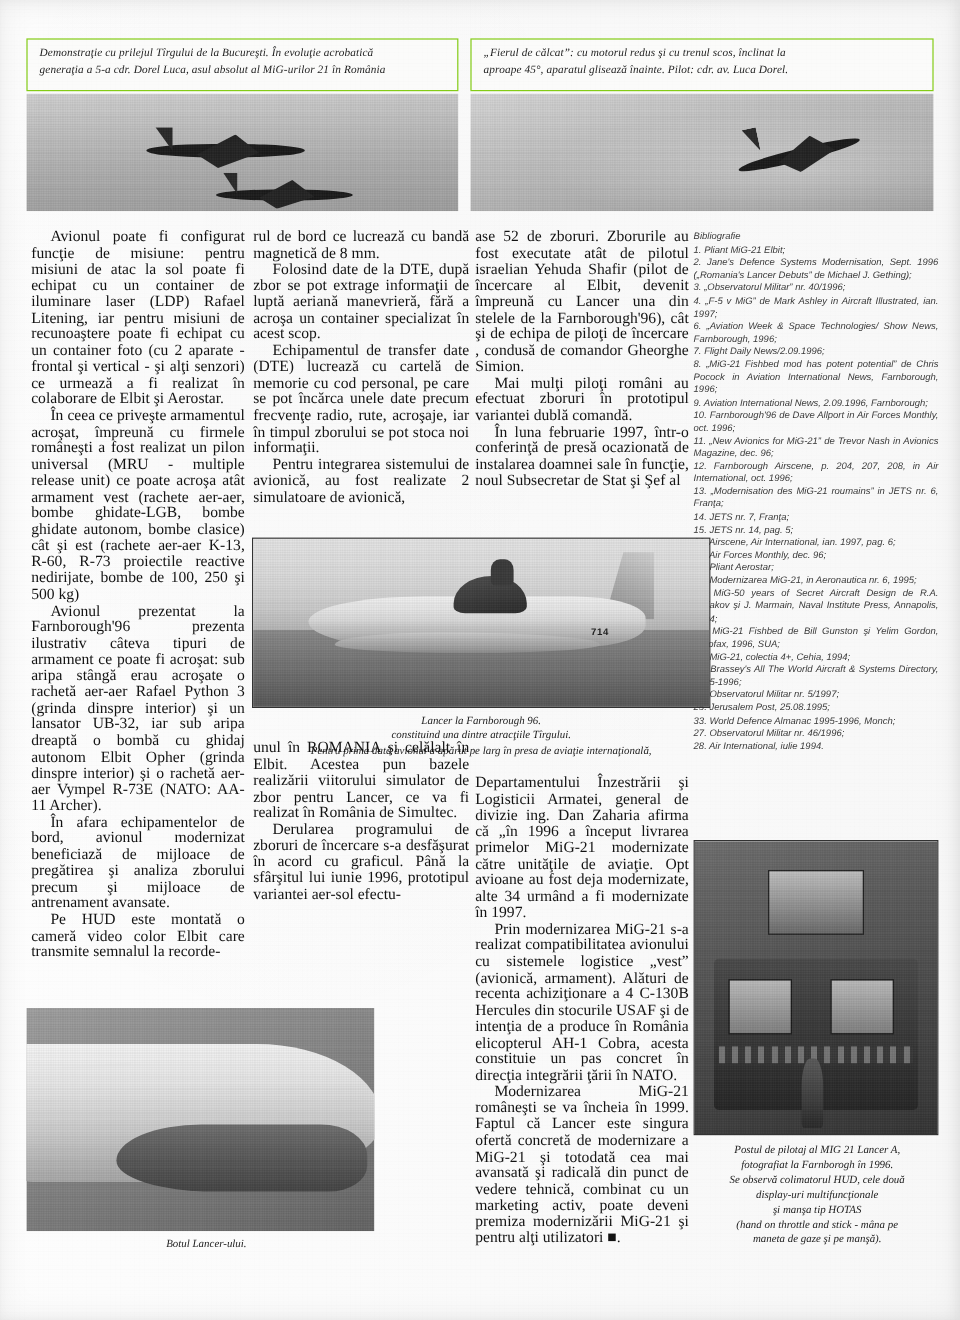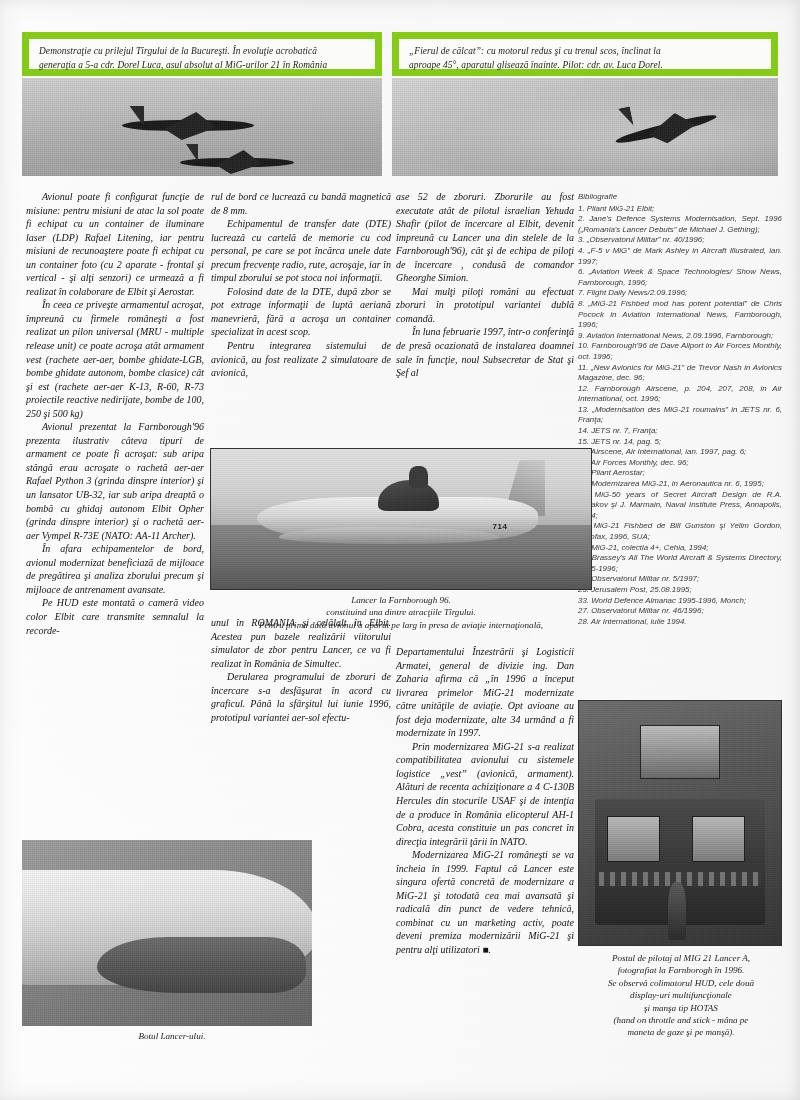--- a/index.html
+++ b/index.html
@@ -28,21 +28,21 @@
       repeating-linear-gradient(90deg, rgba(0,0,0,0.010) 0px, rgba(0,0,0,0) 1px, rgba(0,0,0,0) 4px);
   }
   .edge-shadow {
     position:absolute; inset:0; pointer-events:none;
     box-shadow: inset 0 0 26px rgba(0,0,0,0.07), inset -3px 0 10px rgba(0,0,0,0.05);
   }
 
   
   .capbox {
     position:absolute;
-    border:7px solid #84cc16;
+    border:1px solid #84cc16;
     background:#fbfbfa;
     padding:6px 10px 5px 10px;
   }
   .capbox .cap-line {
     font-style:italic;
     font-size:9.4px;
     line-height:13.5px;
     letter-spacing:.1px;
     color:#1d1d1d;
     white-space:nowrap;
@@ -78,27 +78,26 @@
   .jet .fus {
     position:absolute; background:#1b1b1b;
     border-radius:50% / 60%;
   }
   .jet .wing { position:absolute; background:#242424; }
   .jet .tail { position:absolute; background:#2a2a2a; }
 
   
   .col {
     position:absolute;
-    font-size:10px;
+    font-size:13px;
     line-height:13.55px;
     text-align:justify;
     text-justify:inter-word;
     color:#131313;
     hyphens:manual;
-    font-style:italic;
   }
   .col p { margin:0; text-indent:16px; }
   #col1 { left:26px;  top:190px; width:178px; }
   #col2 { left:211px; top:190px; width:180px; }
   #col3a{ left:396px; top:190px; width:178px; }
   #col2b{ left:211px; top:616px; width:180px; }
   #col3b{ left:396px; top:645px; width:178px; }
 
   
   #biblio {
@@ -272,22 +271,22 @@
 <div class="col" id="col1">
   <p>Avionul poate fi configurat funcţie de misiune: pentru misiuni de atac la sol poate fi echipat cu un container de iluminare laser (LDP) Rafael Litening, iar pentru misiuni de recunoaştere poate fi echipat cu un container foto (cu 2 aparate - frontal şi vertical - şi alţi senzori) ce urmează a fi realizat în colaborare de Elbit şi Aerostar.</p>
   <p>În ceea ce priveşte armamentul acroşat, împreună cu firmele româneşti a fost realizat un pilon universal (MRU - multiple release unit) ce poate acroşa atât armament vest (rachete aer-aer, bombe ghidate-LGB, bombe ghidate autonom, bombe clasice) cât şi est (rachete aer-aer K-13, R-60, R-73 proiectile reactive nedirijate, bombe de 100, 250 şi 500 kg)</p>
   <p>Avionul prezentat la Farnborough'96 prezenta ilustrativ câteva tipuri de armament ce poate fi acroşat: sub aripa stângă erau acroşate o rachetă aer-aer Rafael Python 3 (grinda dinspre interior) şi un lansator UB-32, iar sub aripa dreaptă o bombă cu ghidaj autonom Elbit Opher (grinda dinspre interior) şi o rachetă aer-aer Vympel R-73E (NATO: AA-11 Archer).</p>
   <p>În afara echipamentelor de bord, avionul modernizat beneficiază de mijloace de pregătirea şi analiza zborului precum şi mijloace de antrenament avansate.</p>
   <p>Pe HUD este montată o cameră video color Elbit care transmite semnalul la recorde-</p>
 </div>
 
 <div class="col" id="col2">
   <p style="text-indent:0">rul de bord ce lucrează cu bandă magnetică de 8 mm.</p>
+  <p>Folosind date de la DTE, după zbor se pot extrage informaţii de luptă aeriană manevrieră, fără a acroşa un container specializat în acest scop.</p>
   <p>Echipamentul de transfer date (DTE) lucrează cu cartelă de memorie cu cod personal, pe care se pot încărca unele date precum frecvenţe radio, rute, acroşaje, iar în timpul zborului se pot stoca noi informaţii.</p>
-  <p>Folosind date de la DTE, după zbor se pot extrage informaţii de luptă aeriană manevrieră, fără a acroşa un container specializat în acest scop.</p>
   <p>Pentru integrarea sistemului de avionică, au fost realizate 2 simulatoare de avionică,</p>
 </div>
 
 <div class="col" id="col3a">
   <p style="text-indent:0">ase 52 de zboruri. Zborurile au fost executate atât de pilotul israelian Yehuda Shafir (pilot de încercare al Elbit, devenit împreună cu Lancer una din stelele de la Farnborough'96), cât şi de echipa de piloţi de încercare , condusă de comandor Gheorghe Simion.</p>
   <p>Mai mulţi piloţi români au efectuat zboruri în prototipul variantei dublă comandă.</p>
   <p>În luna februarie 1997, într-o conferinţă de presă ocazionată de instalarea doamnei sale în funcţie, noul Subsecretar de Stat şi Şef al</p>
 </div>
 
 <div id="biblio">

